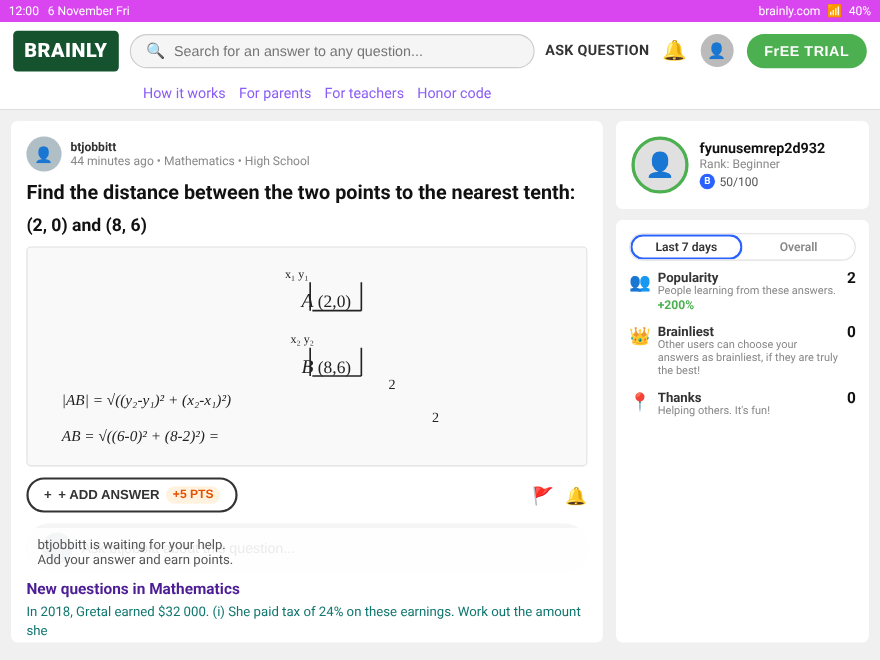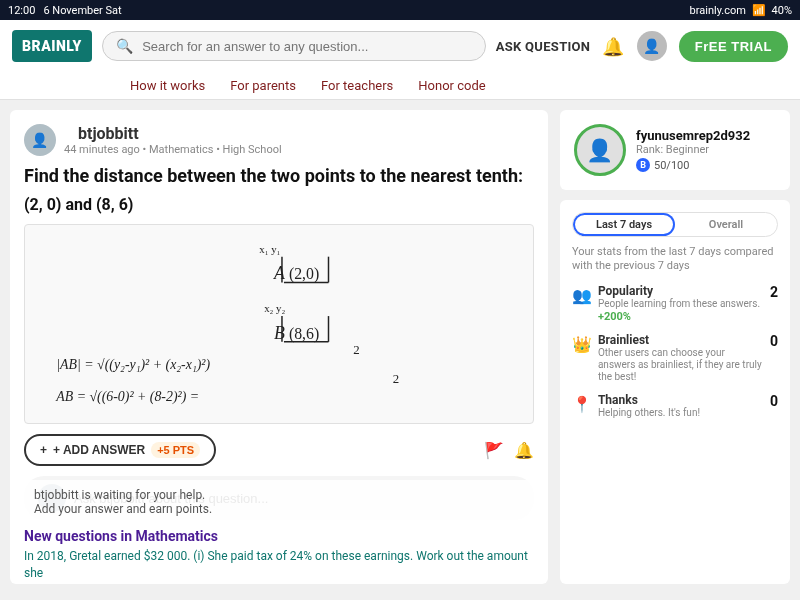--- a/index.html
+++ b/index.html
@@ -1,20 +1,20 @@
 <!DOCTYPE html>
 <html><head>
   <meta charset="utf-8">
   <style>
     * { box-sizing: border-box; margin: 0; padding: 0; }
     body { font-family: -apple-system, BlinkMacSystemFont, 'Segoe UI', Roboto, sans-serif; background: #f0f0f0; width: 800px; height: 600px; overflow: hidden; }
 
     
     .status-bar {
-      background: #0f172a;
+      background: #d946ef;
       color: #fff;
       font-size: 11px;
       padding: 2px 8px;
       display: flex;
       justify-content: space-between;
       align-items: center;
       height: 20px;
     }
     .status-bar-left { display: flex; gap: 8px; }
     .status-bar-right { display: flex; gap: 6px; align-items: center; text-align: right; }
@@ -26,24 +26,24 @@
       padding: 0;
     }
     .header-top {
       display: flex;
       align-items: center;
       padding: 8px 12px;
       gap: 10px;
       height: 52px;
     }
     .logo {
-      background: #0f766e;
+      background: #14532d;
       color: #fff;
       font-weight: 900;
-      font-size: 14px;
+      font-size: 18px;
       padding: 8px 10px;
       border-radius: 4px;
       letter-spacing: 0.5px;
       flex-shrink: 0;
     }
     .search-bar {
       flex: 1;
       display: flex;
       align-items: center;
       border: 1px solid #ccc;
@@ -87,24 +87,24 @@
       font-weight: 700;
       font-size: 13px;
       padding: 8px 16px;
       border-radius: 20px;
       border: none;
       cursor: pointer;
       letter-spacing: 0.5px;
     }
     .nav-links {
       display: flex;
-      gap: 25px;
+      gap: 12px;
       padding: 6px 12px 6px 130px;
       font-size: 13px;
-      color: #7f1d1d;
+      color: #8b5cf6;
     }
     .nav-links span { cursor: pointer; }
 
     
     .main-content {
       display: flex;
       gap: 12px;
       padding: 10px 10px;
       height: calc(600px - 20px - 52px - 34px);
       overflow: hidden;
@@ -124,21 +124,21 @@
       align-items: center;
       gap: 8px;
       margin-bottom: 8px;
     }
     .user-avatar-sm {
       width: 32px; height: 32px; border-radius: 50%;
       background: #b0bec5;
       display: flex; align-items: center; justify-content: center;
       font-size: 14px; color: #fff; flex-shrink: 0;
     }
-    .user-info .username { font-weight: 700; font-size: 16px; color: #333; margin-left: 14px; }
+    .user-info .username { font-weight: 700; font-size: 11px; color: #333; }
     .user-info .meta { font-size: 11px; color: #888; }
     .question-title {
       font-size: 18px;
       font-weight: 700;
       color: #111;
       line-height: 1.3;
       margin-bottom: 8px;
     }
     .question-points {
       font-size: 16px;
@@ -303,21 +303,21 @@
 
     
     .hw-svg { width: 100%; height: 100%; }
   </style>
 </head>
 <body>
 
 <div class="status-bar">
   <div class="status-bar-left">
     <span>12:00</span>
-    <span>6 November Sat</span>
+    <span>6 November Fri</span>
   </div>
   <div class="status-bar-right">
     <span>brainly.com</span>
     <span>📶</span>
     <span>40%</span>
   </div>
 </div>
 
 <div class="header">
   <div class="header-top">
@@ -428,21 +428,20 @@
       </div>
     </div>
 
     <div class="influence-card">
 
       <div class="tab-group">
         <div class="tab-btn active">Last 7 days</div>
         <div class="tab-btn">Overall</div>
       </div>
 
-      <div class="influence-desc">Your stats from the last 7 days compared with the previous 7 days</div>
 
       <div class="stat-row">
         <span class="stat-icon">👥</span>
         <div>
           <div class="stat-label">Popularity</div>
           <div class="stat-sub">People learning from these answers.</div>
           <div class="stat-change">+200%</div>
         </div>
         <div class="stat-value">2</div>
       </div>

